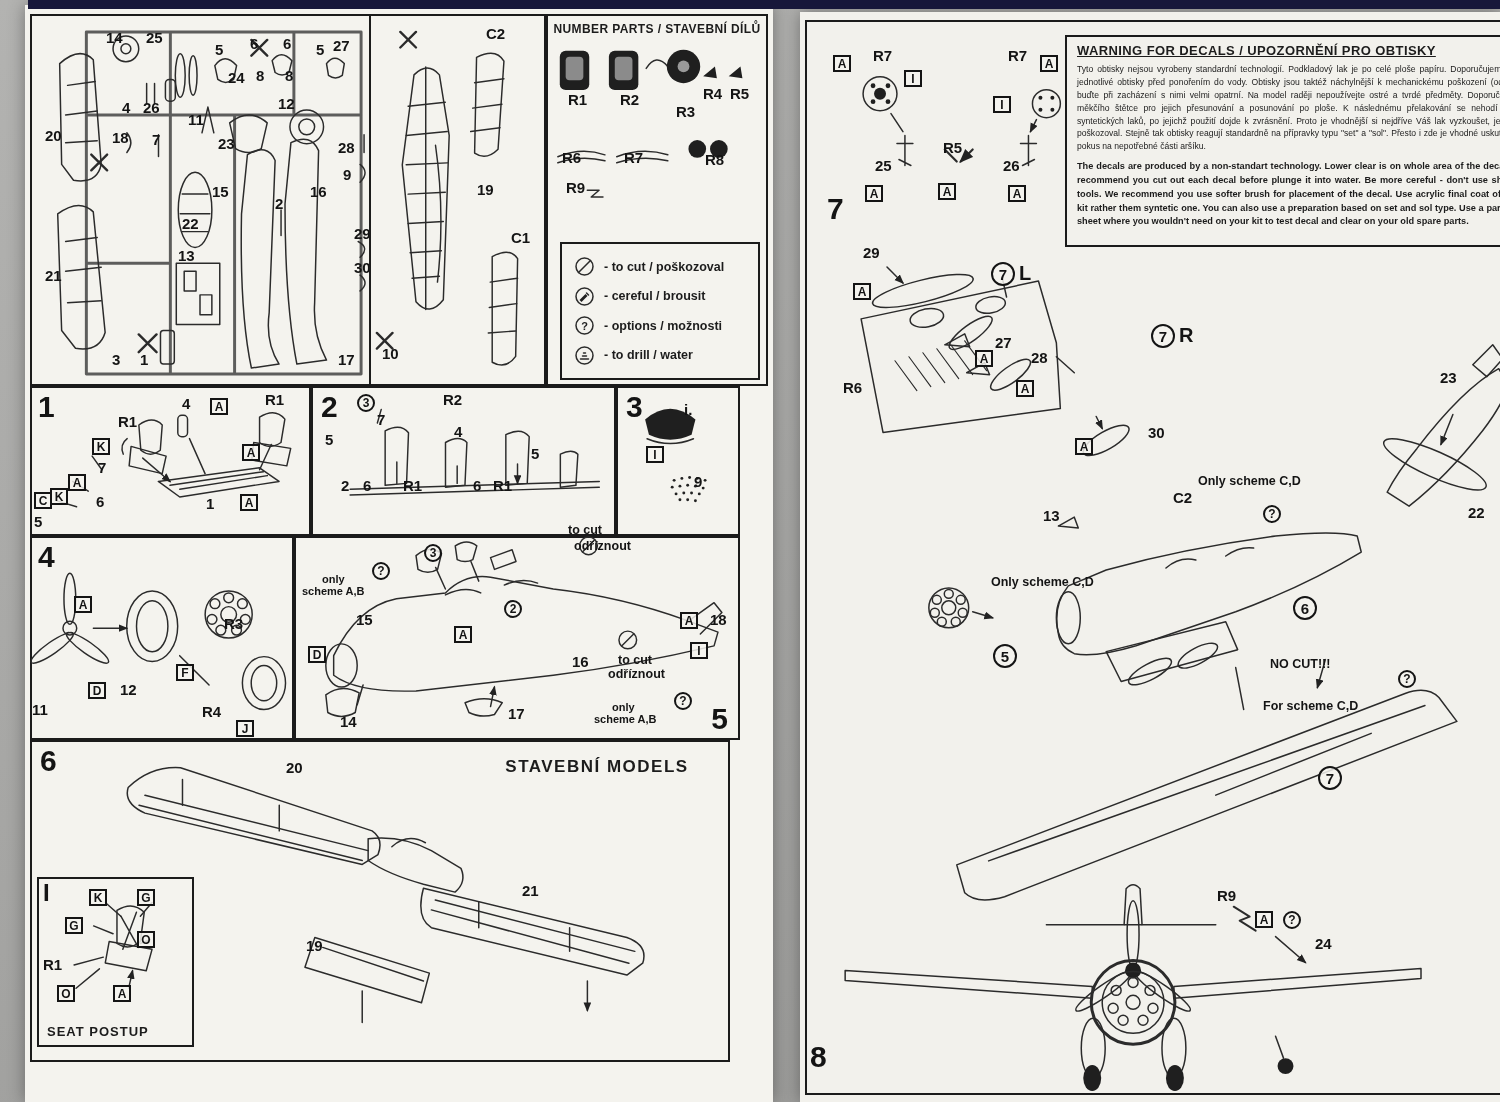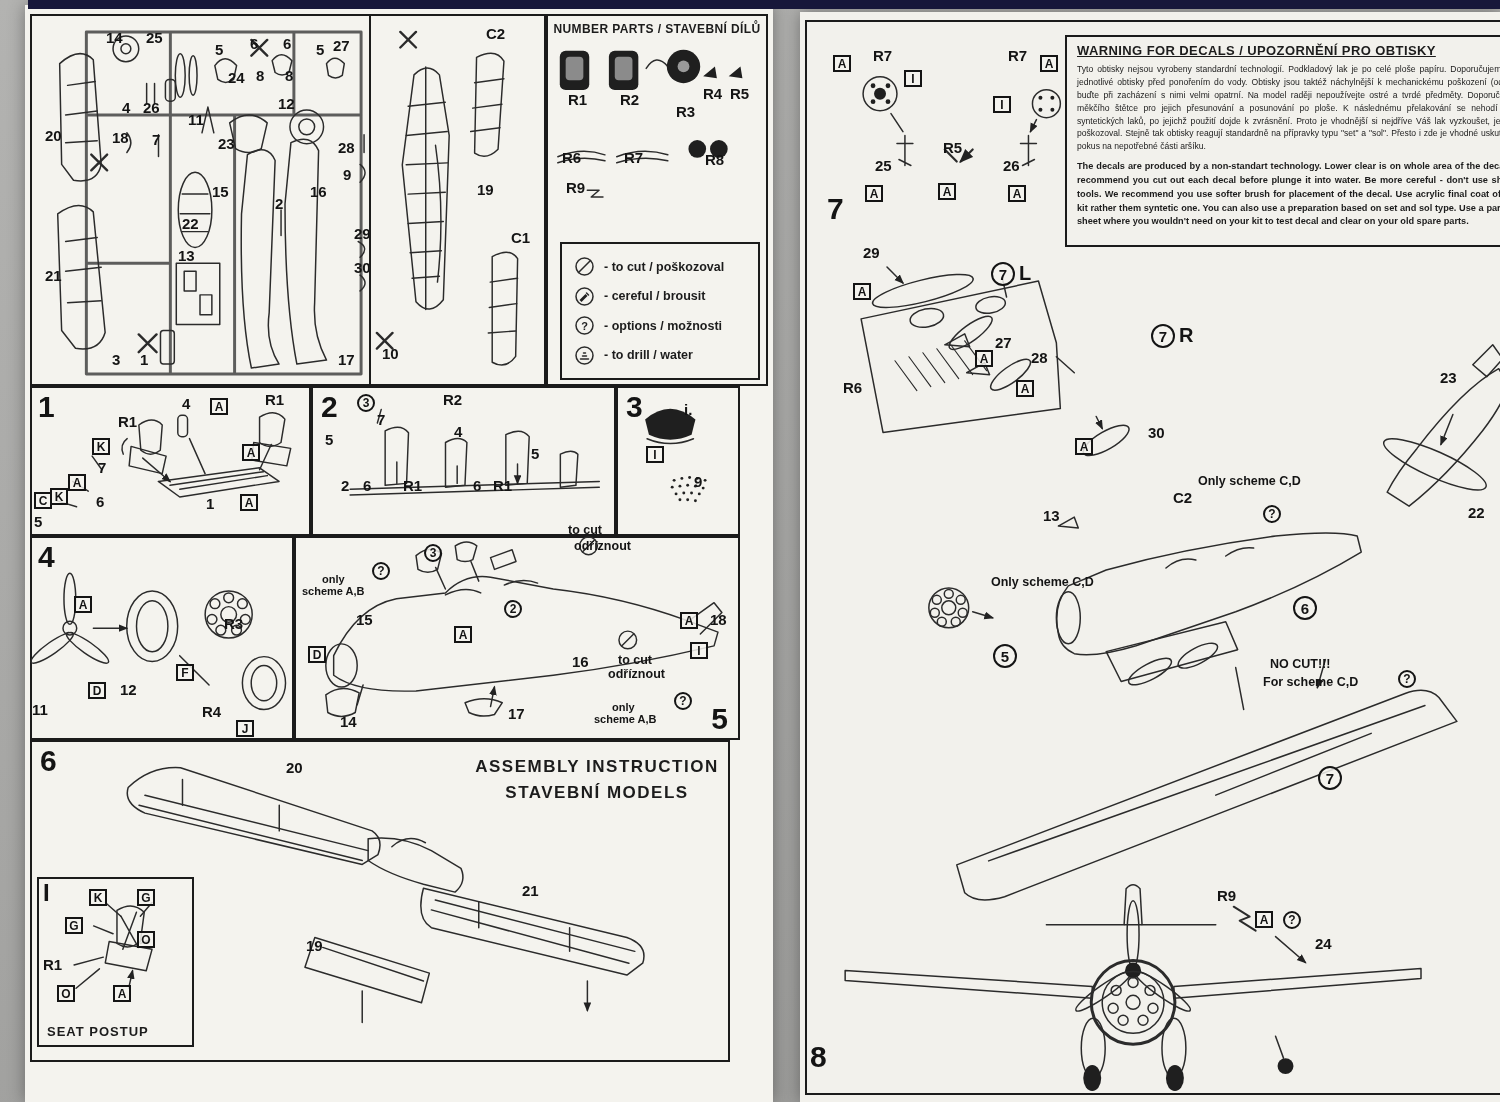--- a/index.html
+++ b/index.html
@@ -411,21 +411,20 @@
         <span class="lbl stxt" style="left: 298px; top: 176px;">scheme A,B</span>
         <span class="lbl box" style="left: 384px; top: 74px;">A</span>
         <span class="lbl" style="left: 414px; top: 74px;">18</span>
         <span class="lbl box" style="left: 394px; top: 104px;">I</span>
       </div>
   </section>
 
   <section class="panel" id="step6" style="left:30px;top:740px;width:700px;height:322px">
     <div class="stepnum" style="left:8px;top:4px">6</div>
     <div id="asmtitle">
-      <div>ASSEMBLY INSTRUCTION</div>
       <div>STAVEBNÍ MODELS</div>
     </div>
     <svg class="art" viewBox="0 0 700 322">
       <defs>
           <marker id="mk6" markerWidth="7" markerHeight="7" refX="5.5" refY="2.6" orient="auto">
             <path d="M0,0 L6.5,2.6 L0,5.2 Z" fill="#222"></path>
           </marker>
         </defs>
       <g class="s">
         <path d="M95,46 Q118,24 148,26 L342,90 Q354,98 348,114 L332,124 L112,72 Q90,62 95,46 Z"></path>
@@ -597,21 +596,21 @@
         <span class="lbl" style="left: 633px; top: 348px;">23</span>
         <span class="lbl" style="left: 236px; top: 486px;">13</span>
         <span class="lbl" style="left: 366px; top: 468px;">C2</span>
         <span class="lbl txt" style="left: 391px; top: 453px;">Only scheme C,D</span>
         <span class="lbl circ" style="left: 456px; top: 483px;">?</span>
         <span class="lbl" style="left: 661px; top: 483px;">22</span>
         <span class="lbl txt" style="left: 184px; top: 554px;">Only scheme C,D</span>
         <span class="lbl circb" style="left: 486px; top: 574px;">6</span>
         <span class="lbl circb" style="left: 186px; top: 622px;">5</span>
         <span class="lbl txt" style="left: 463px; top: 636px;">NO CUT!!!</span>
-        <span class="lbl txt" style="left: 456px; top: 654px;">For scheme C,D</span>
+        <span class="lbl txt" style="left: 456px; top: 678px;">For scheme C,D</span>
         <span class="lbl circ" style="left: 591px; top: 648px;">?</span>
         <span class="lbl circb" style="left: 511px; top: 744px;">7</span>
       </div>
     <div class="labels">
 
     <span class="lbl" style="left: 410px; top: 866px;">R9</span>
         <span class="lbl box" style="left: 448px; top: 889px;">A</span>
         <span class="lbl circ" style="left: 476px; top: 889px;">?</span>
         <span class="lbl" style="left: 508px; top: 914px;">24</span>
       </div>

